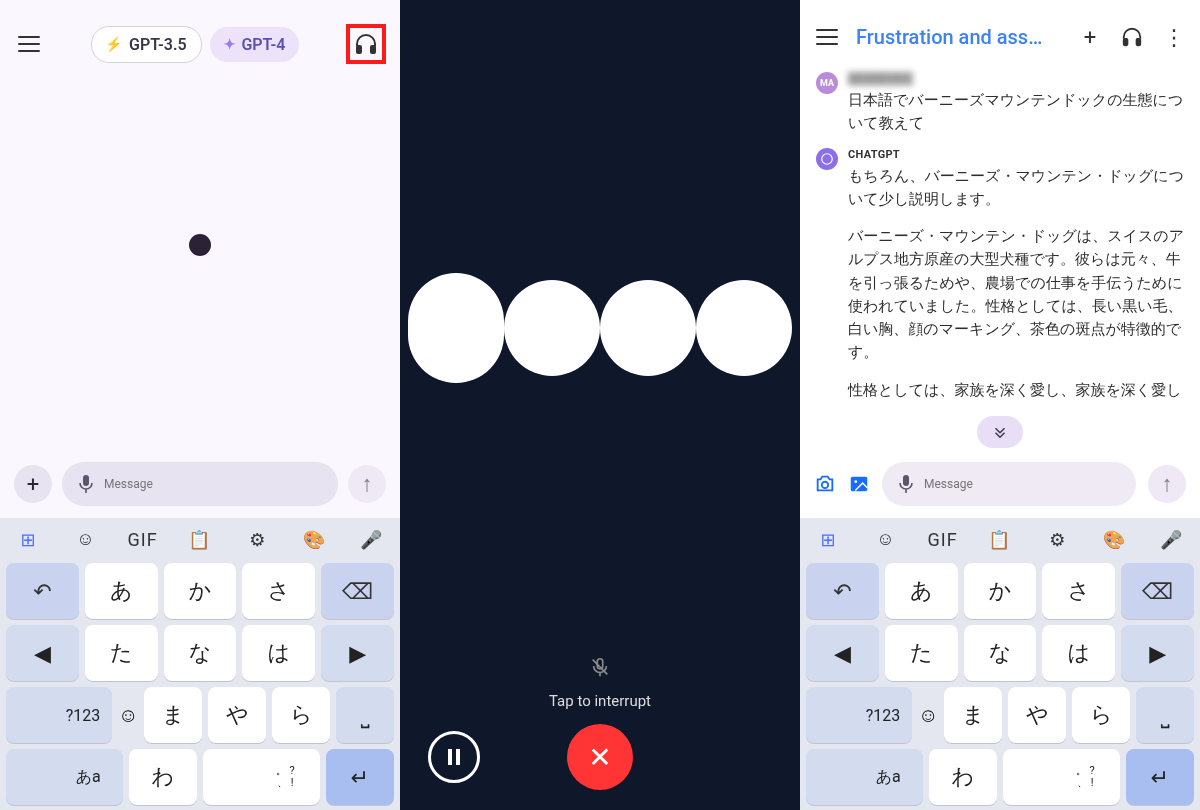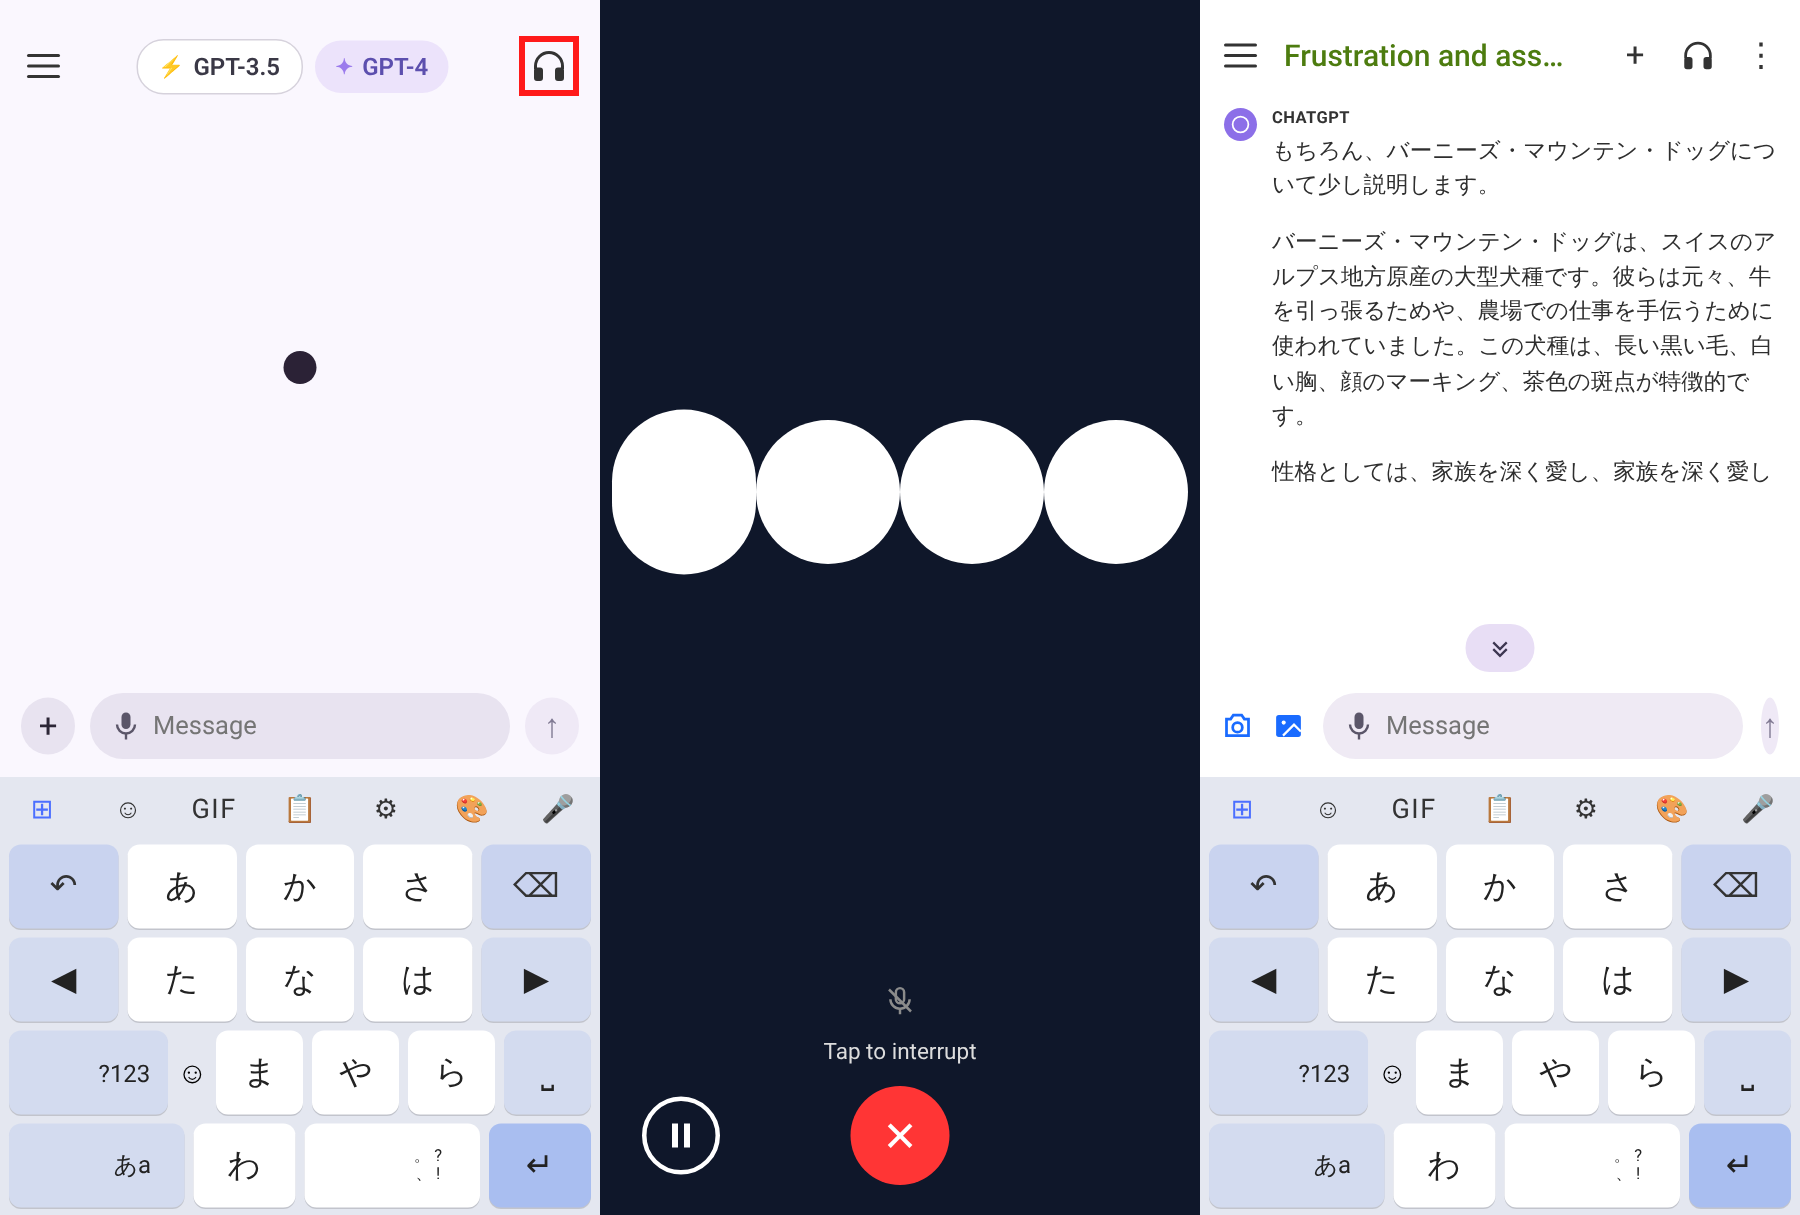--- a/index.html
+++ b/index.html
@@ -22,21 +22,21 @@
   .headphones { width:40px; height:40px; display:flex; align-items:center; justify-content:center; cursor:pointer; }
   .highlight-box { border: 4px solid #ff1a1a; }
   .empty-body { flex:1; display:flex; align-items:flex-start; justify-content:center; padding-top:160px; }
   .dot-indicator { width:22px; height:22px; background:#2b2236; border-radius:50%; }
 
   
   .input-row { display:flex; align-items:center; gap:10px; padding: 8px 14px 12px 14px; }
   .circle-btn { width:38px; height:38px; border-radius:50%; background:#e8e3f0; display:flex; align-items:center; justify-content:center; cursor:pointer; font-size:22px; color:#2c2636; }
   .circle-btn.light { background:#efe9f6; color:#817a93; }
   .msg-input { flex:1; background:#e8e3f0; border-radius:22px; height:44px; display:flex; align-items:center; gap:10px; padding:0 16px; }
-  .msg-input input { border:none; background:transparent; outline:none; font-size:17px; color:#666; flex:1; }
+  .msg-input input { border:none; background:transparent; outline:none; font-size:12px; color:#666; flex:1; }
   .mic-input { color:#5b5669; font-size:18px; }
 
   
   .kbd { background:#e4e7f0; padding:4px 0 2px 0; }
   .kbd-tools { display:flex; align-items:center; justify-content:space-between; padding:6px 12px 10px 12px; }
   .kbd-tools .tool { width:32px; text-align:center; font-size:18px; color:#333; cursor:pointer; }
   .gif-txt { font-weight:400; font-size:14px; letter-spacing:1px; }
   .krow { display:flex; gap:6px; padding:3px 6px; }
   .key { flex:1; background:#fff; border-radius:8px; height:56px; display:flex; align-items:center; justify-content:center; font-size:22px; color:#222; box-shadow:0 1px 0 rgba(0,0,0,.15); cursor:pointer; }
   .key.fn { background:#c9d3ef; color:#333; }
@@ -53,21 +53,21 @@
   .mic-off { color:#8b8b8b; font-size:22px; }
   .tap-text { color:#ddd; font-size:15px; }
   .voice-ctrl { display:flex; align-items:center; justify-content:space-between; width:100%; padding:0 28px; }
   .pause-btn { width:52px; height:52px; border:3px solid #fff; border-radius:50%; display:flex; align-items:center; justify-content:center; cursor:pointer; }
   .pause-btn .bars { display:flex; gap:4px; }
   .pause-btn .bars span { width:4px; height:16px; background:#fff; }
   .end-btn { width:66px; height:66px; background:#ff3535; border-radius:50%; display:flex; align-items:center; justify-content:center; cursor:pointer; font-size:28px; color:#fff; }
 
   
   .header3 { display:flex; align-items:center; gap:14px; padding: 22px 12px 10px 12px; }
-  .title3 { flex:1; font-size:20px; font-weight:500; color:#4d7c0f; white-space:nowrap; overflow:hidden; text-overflow:ellipsis; }
+  .title3 { flex:1; font-size:20px; font-weight:500; color:#3b82f6; white-space:nowrap; overflow:hidden; text-overflow:ellipsis; }
   .h3-icon { width:28px; display:flex; justify-content:center; font-size:22px; color:#333; cursor:pointer; }
   .chat-body { flex:1; overflow:hidden; padding:4px 0; position:relative; }
   .msg { display:flex; gap:10px; padding:6px 16px; }
   .avatar { width:22px; height:22px; border-radius:50%; flex-shrink:0; display:flex; align-items:center; justify-content:center; font-size:9px; color:#fff; font-weight:700; }
   .av-user { background:#b98bd9; }
   .av-gpt  { background:#8c6fe8; }
   .msg .col { flex:1; }
   .sender { font-size:11px; font-weight:700; color:#333; letter-spacing:.3px; margin-bottom:4px; }
   .sender.blur { filter: blur(3px); color:#999; }
   .text { font-size:15px; color:#2e2e2e; line-height:1.55; }
@@ -225,30 +225,37 @@
           <rect x="17" y="14" width="4" height="7" rx="1" fill="#333"></rect>
         </svg>
     </div>
     <div class="h3-icon">
         <span>⋮</span>
       </div>
   </div>
 
   <div class="chat-body">
     <div class="msg">
+      <div class="avatar av-user">MA</div>
+      <div class="col">
+        <div class="sender blur">████████</div>
+        <div class="text">日本語でバーニーズマウンテンドックの生態について教えて</div>
+      </div>
+    </div>
+    <div class="msg">
       <div class="avatar av-gpt">
         <svg width="14" height="14" viewBox="0 0 24 24" fill="#fff">
             <circle cx="12" cy="12" r="9" fill="none" stroke="#fff" stroke-width="2"></circle>
           </svg>
       </div>
       <div class="col">
         <div class="sender">CHATGPT</div>
         <div class="text">
           <p>もちろん、バーニーズ・マウンテン・ドッグについて少し説明します。</p>
-          <p>バーニーズ・マウンテン・ドッグは、スイスのアルプス地方原産の大型犬種です。彼らは元々、牛を引っ張るためや、農場での仕事を手伝うために使われていました。この犬種は、長い黒い毛、白い胸、顔のマーキング、茶色の斑点が特徴的です。</p>
+          <p>バーニーズ・マウンテン・ドッグは、スイスのアルプス地方原産の大型犬種です。彼らは元々、牛を引っ張るためや、農場での仕事を手伝うために使われていました。性格としては、長い黒い毛、白い胸、顔のマーキング、茶色の斑点が特徴的です。</p>
           <p>性格としては、家族を深く愛し、家族を深く愛し</p>
         </div>
       </div>
     </div>
     <div class="scroll-pill">
       <svg viewBox="0 0 24 24" fill="none" stroke="#3e3752" stroke-width="2">
           <polyline points="6 7 12 13 18 7"></polyline>
           <polyline points="6 13 12 19 18 13"></polyline>
         </svg>
     </div>

